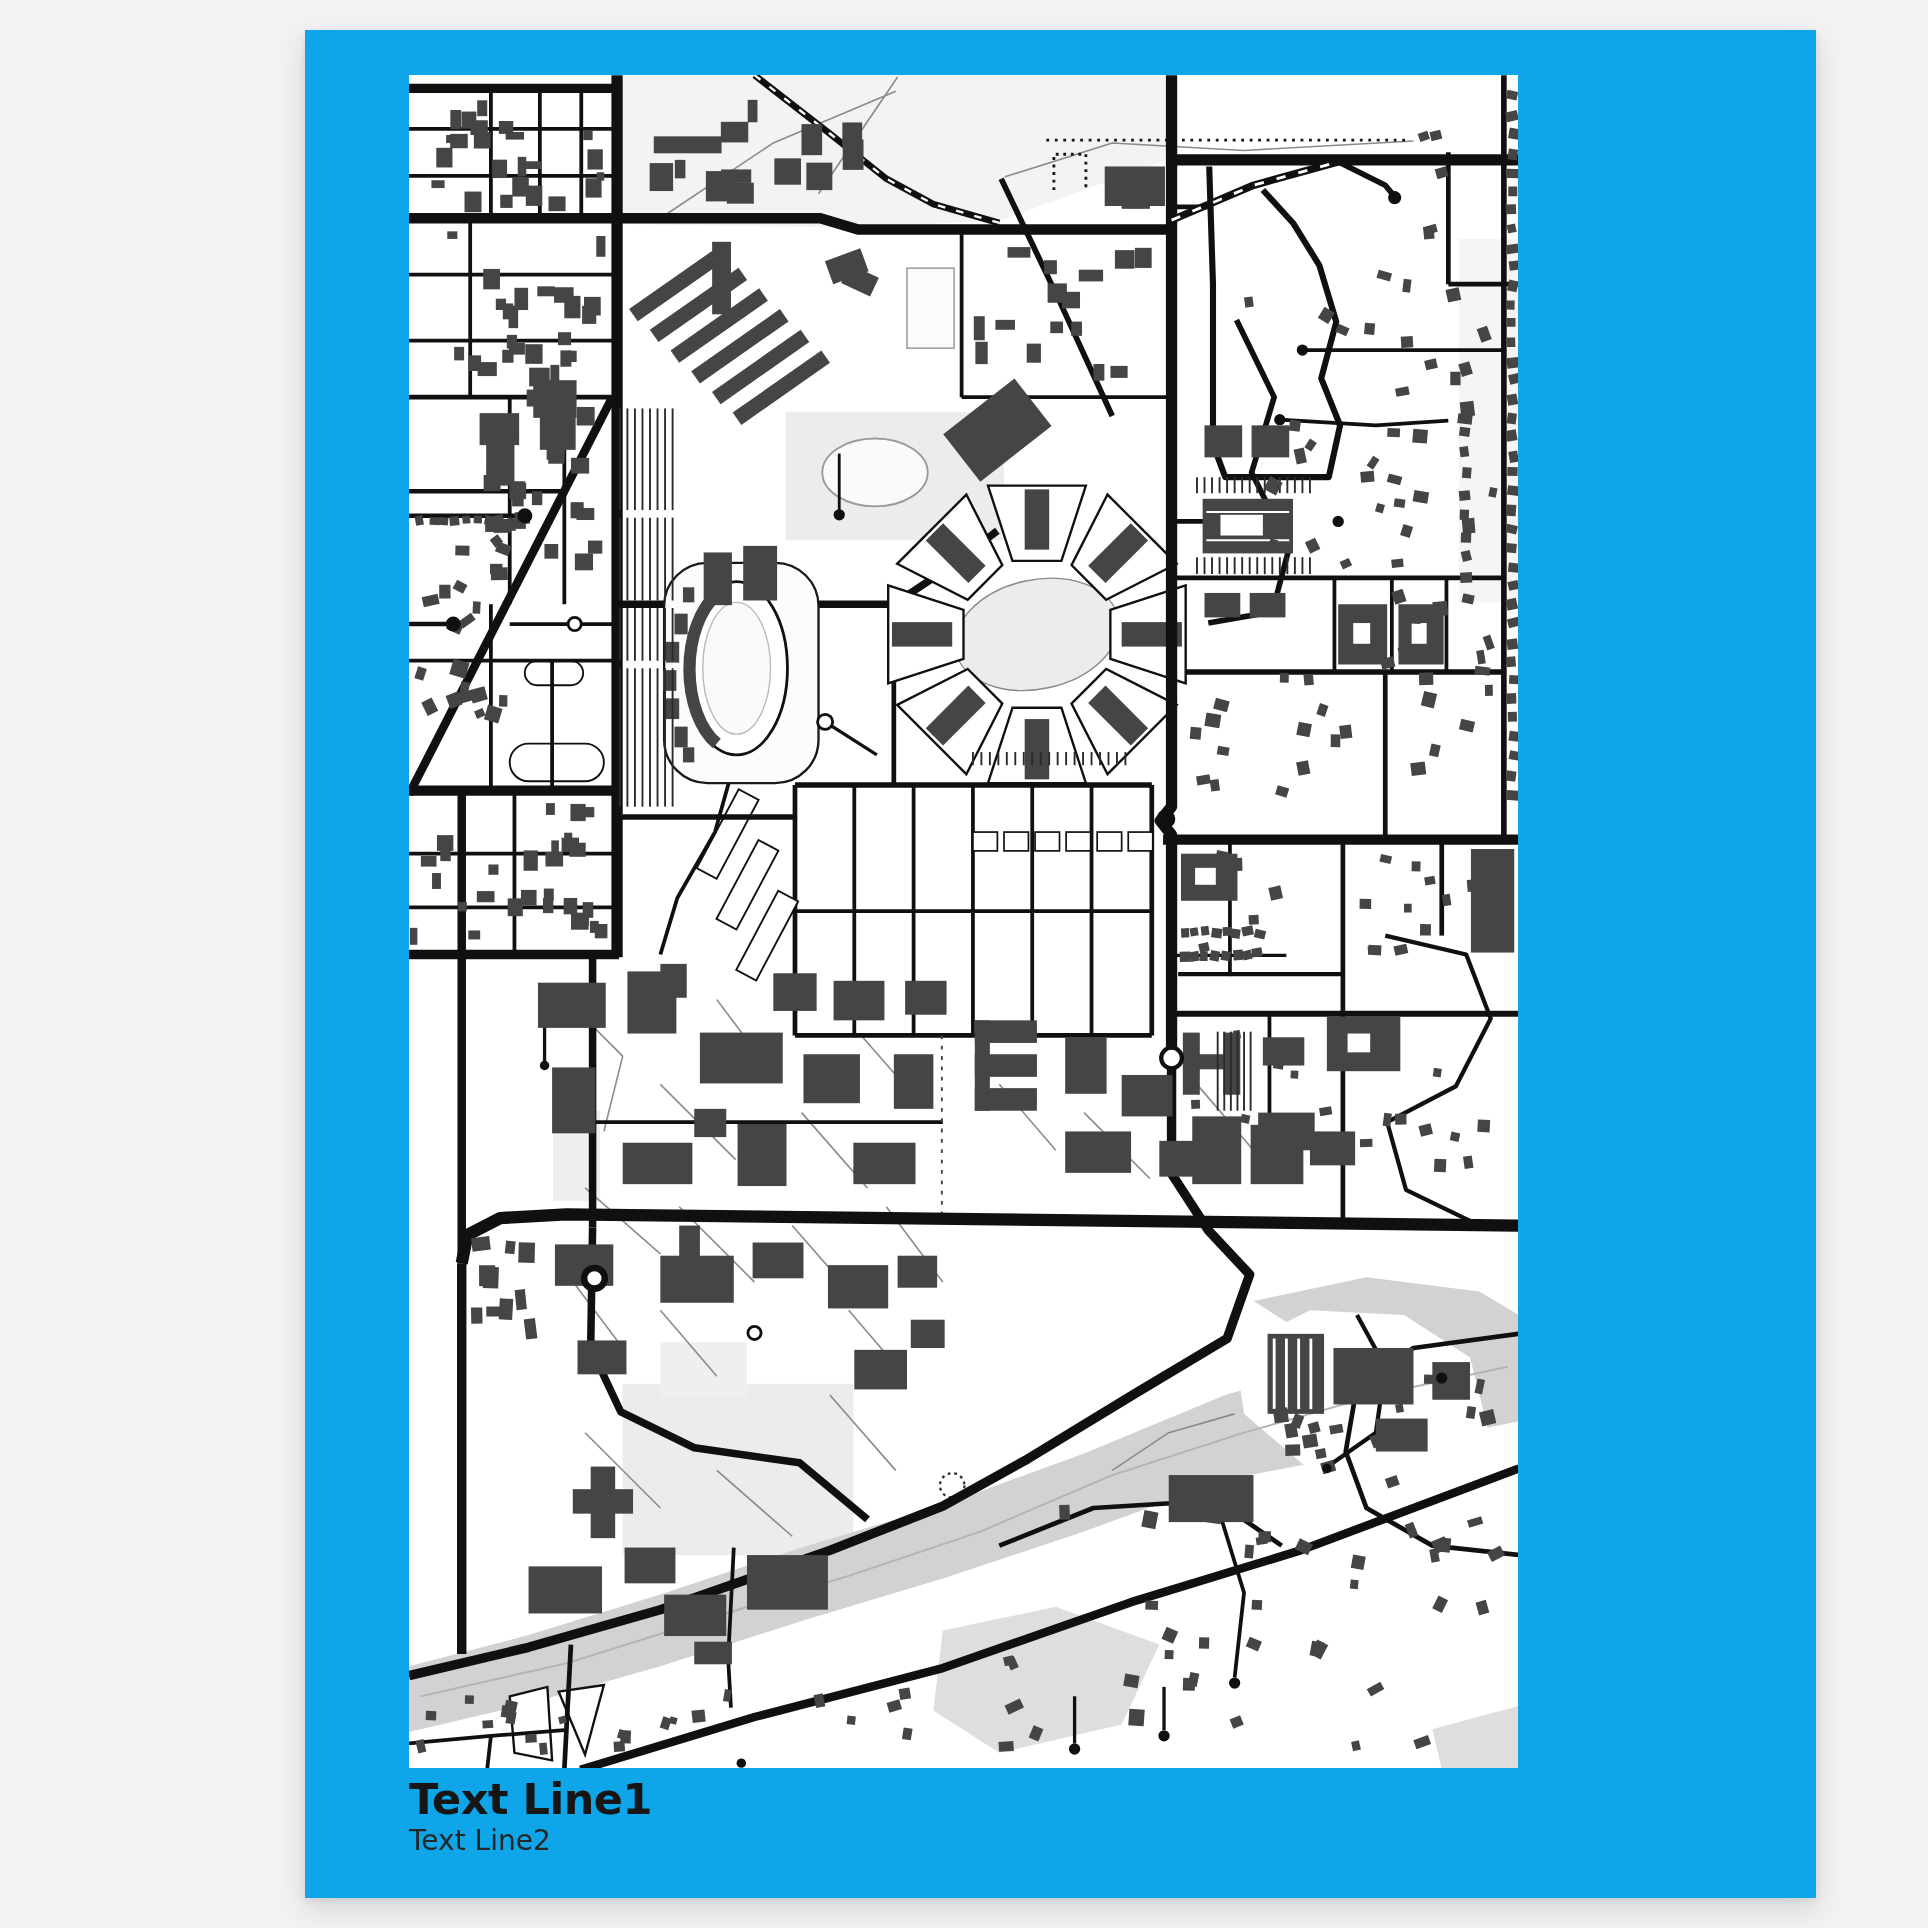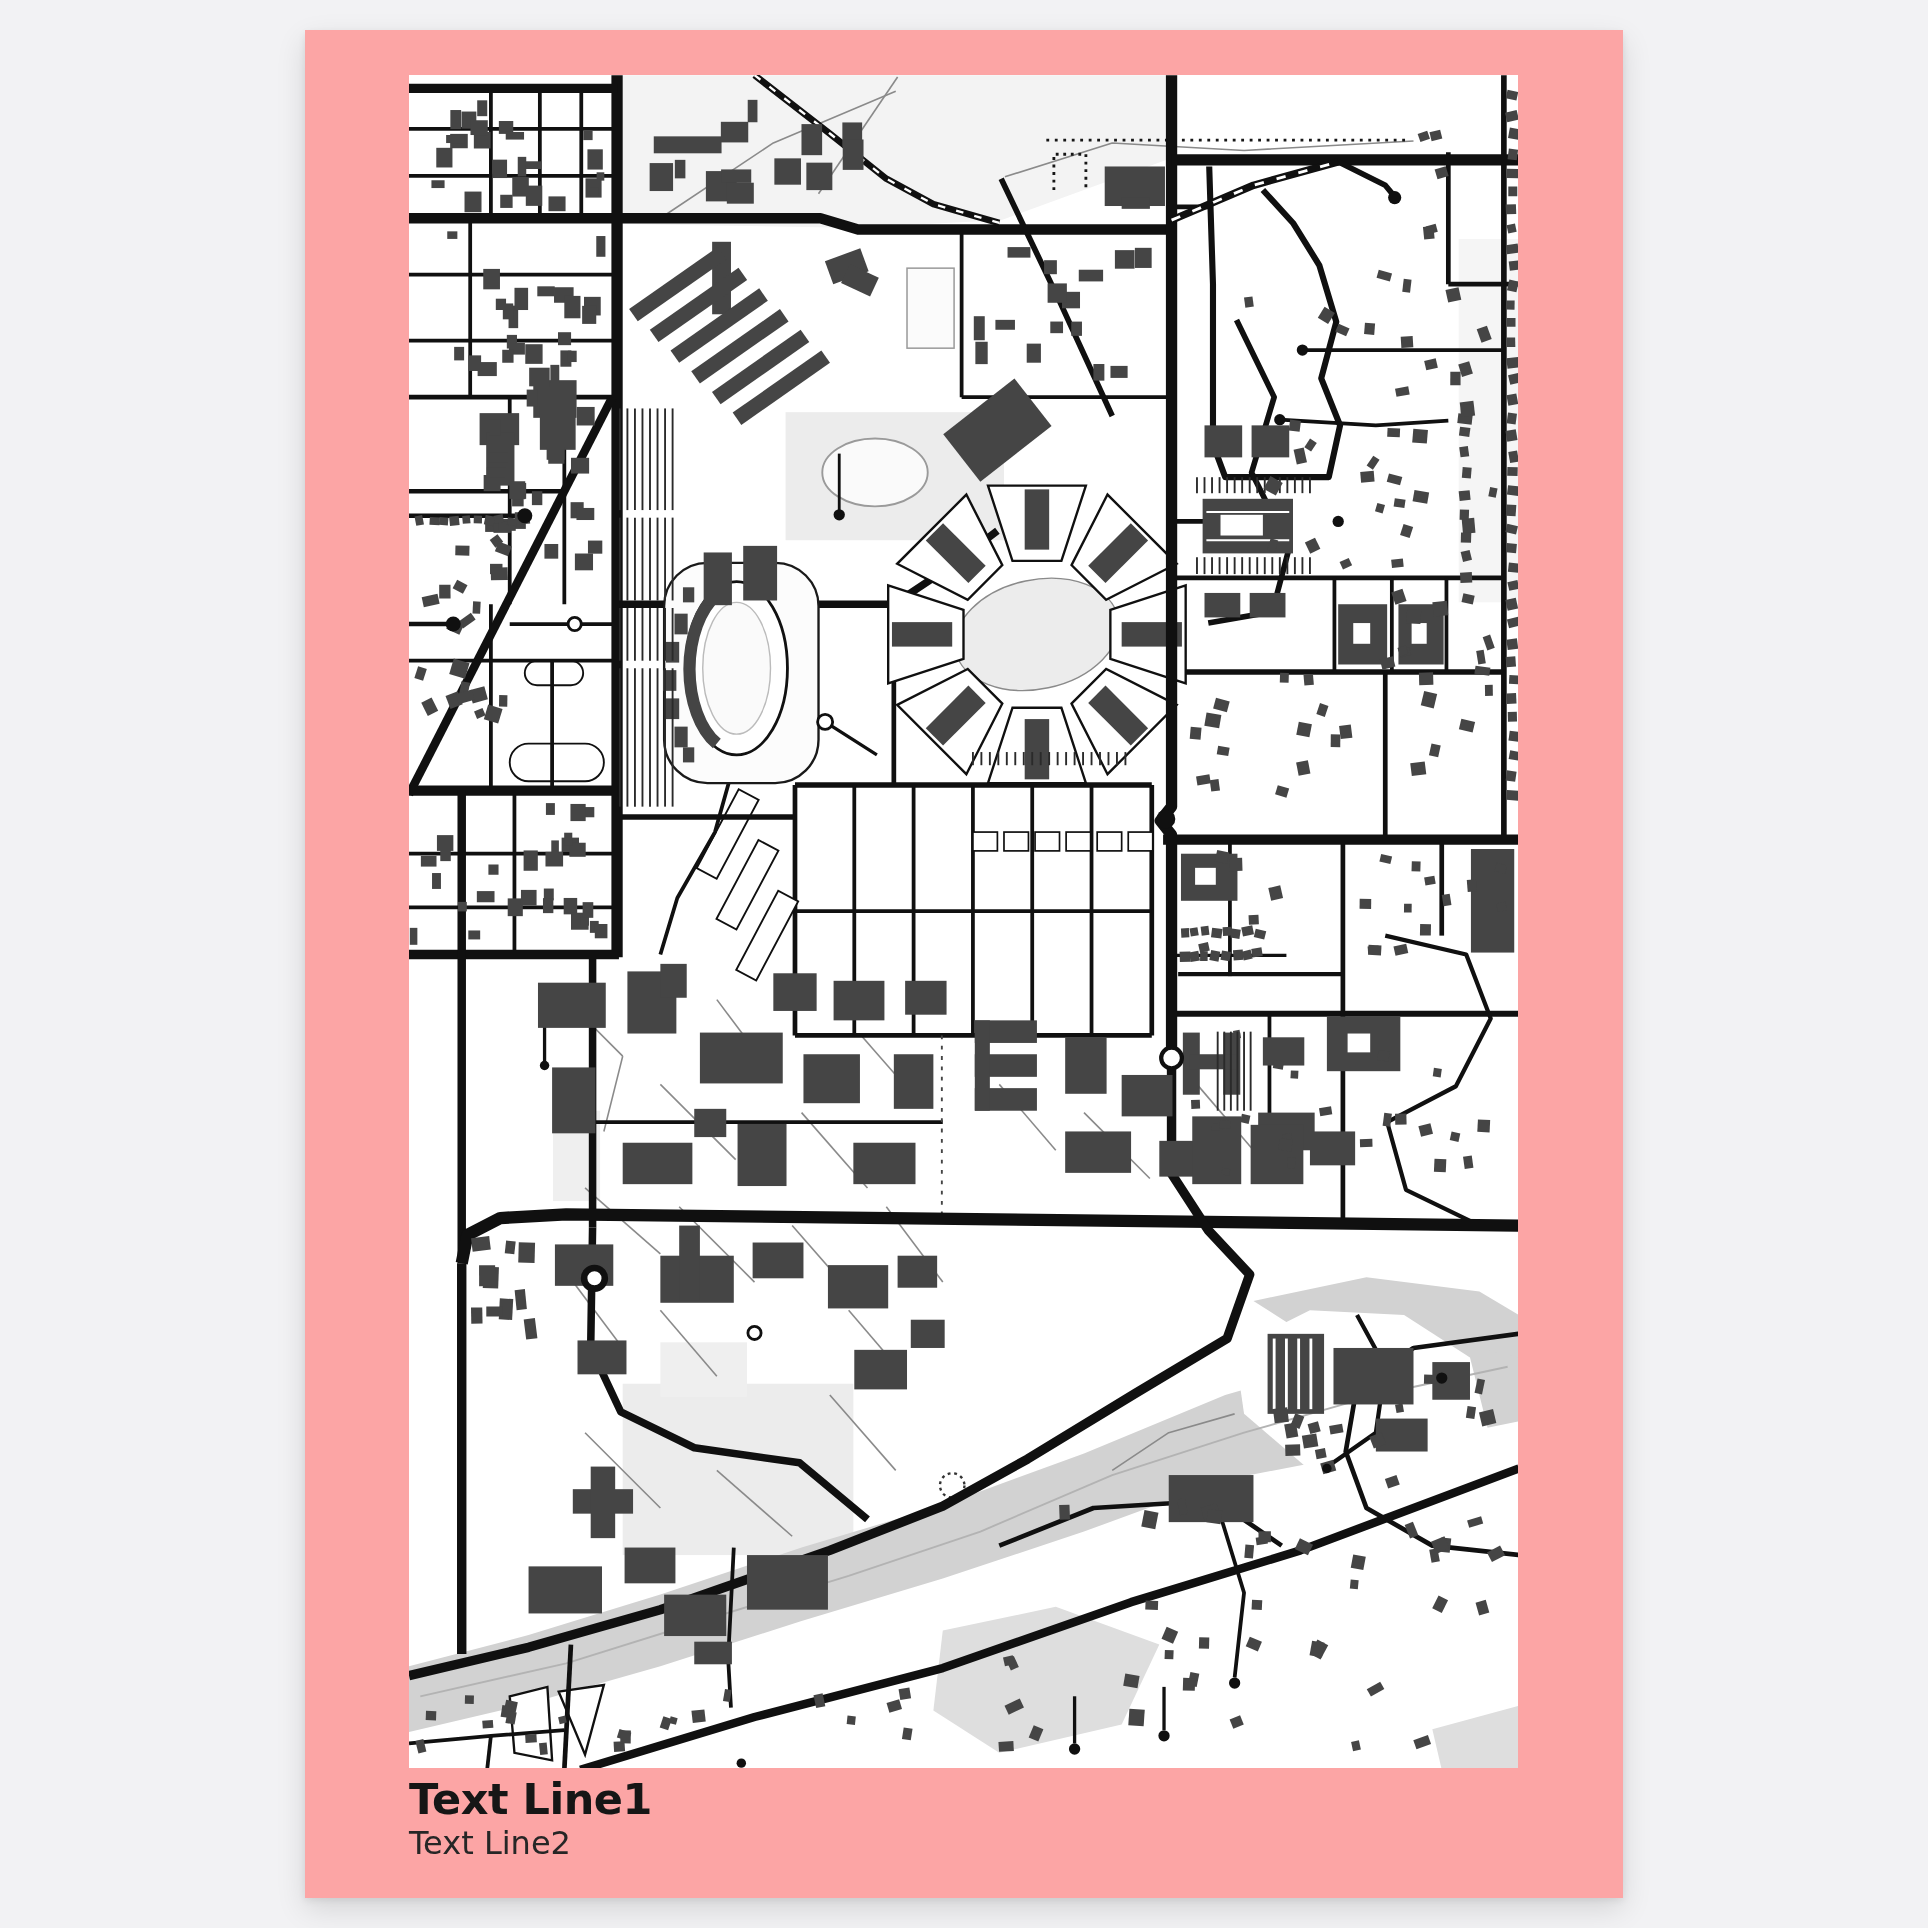--- a/index.html
+++ b/index.html
@@ -2,38 +2,38 @@
 <html style="font-size:15px"><head>
 <meta charset="utf-8">
 <style>
   html,body{margin:0;padding:0;}
   body{
     width:1928px;height:1928px;position:relative;overflow:hidden;
     background:#f2f2f4;
     font-family:"DejaVu Sans","Liberation Sans",sans-serif;
   }
   .poster{
-    position:absolute;left:305px;top:30px;width:1318px;height:1868px;
-    background:#fca5a5;
+    position:absolute;left:305px;top:30px;width:1511px;height:1868px;
+    background:#0ea5e9;
     box-shadow:0 11.3px 28px rgba(0,0,0,.12), 0 2.8px 7.5px rgba(0,0,0,.08);
   }
   .map-frame{
     position:absolute;left:104px;top:45px;width:1109px;height:1693px;
     background:#ffffff;overflow:hidden;
   }
   .map-frame svg{display:block;width:1109px;height:1693px;}
   .caption{
     position:absolute;left:104px;top:1745px;width:1111px;
     color:#161616;
   }
   .caption .line1{
     font-size:43px;font-weight:700;line-height:1.15;letter-spacing:-0.5px;margin:0;
   }
   .caption .line2{
-    font-size:32px;font-weight:400;line-height:1.2;color:#262626;margin:0;
+    font-size:28px;font-weight:400;line-height:1.2;color:#262626;margin:0;
   }
 </style>
 </head>
 <body style="background: rgb(242, 242, 244);">
 
 <div class="poster">
   <div class="map-frame">
     <svg id="map-svg" viewBox="433 78 1178 1798" xmlns="http://www.w3.org/2000/svg">
         <polygon points="660,78 1243,78 1243,166 1062,232 900,240 660,236" fill="#f3f3f3"></polygon>
         <rect x="833" y="436" width="232" height="136" fill="#ececec"></rect>

